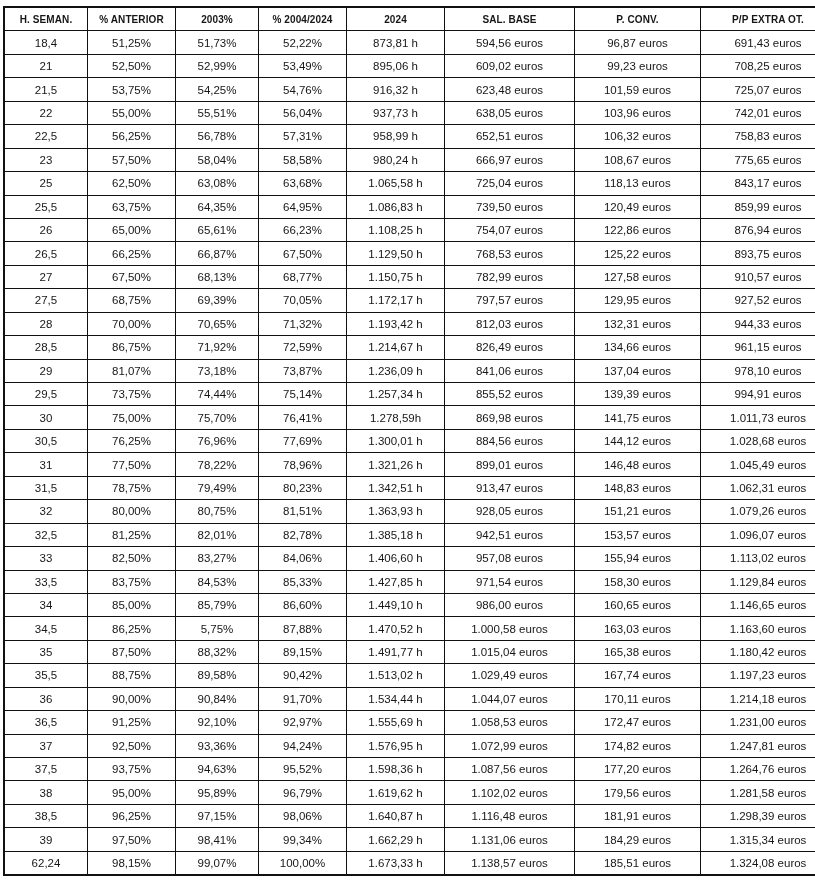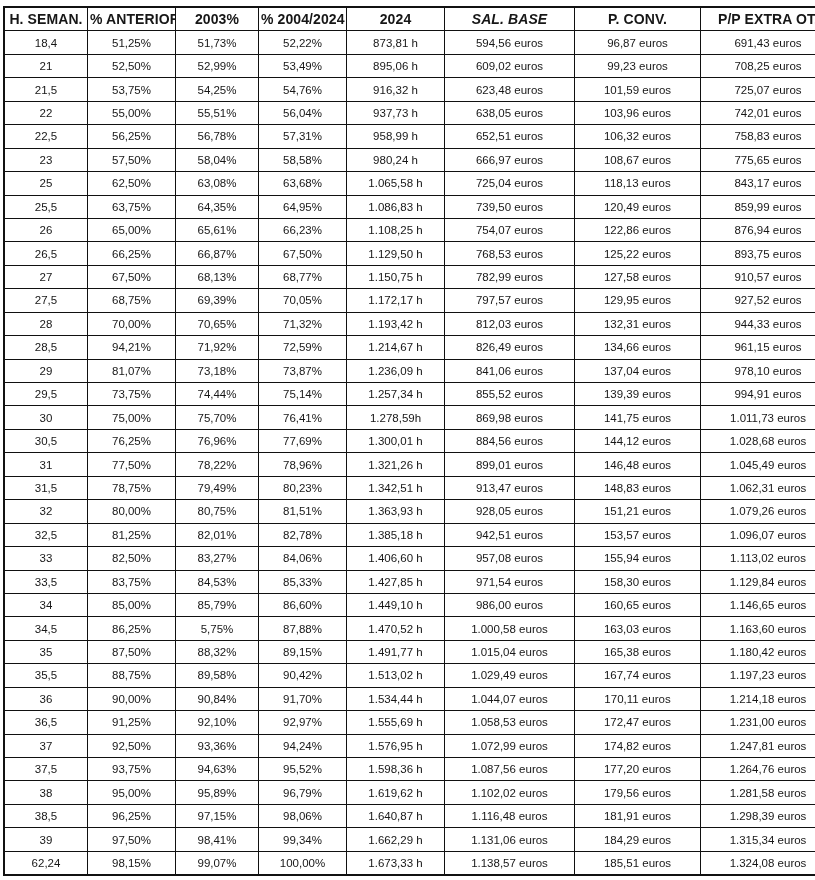--- a/index.html
+++ b/index.html
@@ -31,36 +31,36 @@
   table.salary-table td {
     border: 1px solid #111111;
     text-align: center;
     vertical-align: middle;
     height: 22.45px;
     padding: 0 2px;
     overflow: hidden;
     white-space: nowrap;
   }
   table.salary-table th {
-    font-size: 14px;
+    font-size: 10px;
     font-weight: bold;
     letter-spacing: 0.1px;
     margin-top: 40px;
   }
   table.salary-table td {
     font-size: 11.5px;
     font-weight: normal;
   }
   
   th:nth-child(1) { width: 78px;  }
   th:nth-child(2) { width: 83px;  }
   th:nth-child(3) { width: 78px;  }
   th:nth-child(4) { width: 83px;  }
   th:nth-child(5) { width: 93px;  }
-  th:nth-child(6) { width: 125px; font-style: italic; }
+  th:nth-child(6) { width: 125px; }
   th:nth-child(7) { width: 121px; }
   th:nth-child(8) { width: 130px; }
 </style>
 </head>
 <body>
 
 <div class="page">
   <table class="salary-table">
     <thead>
       <tr id="header-row">
@@ -200,21 +200,21 @@
           <td>70,00%</td>
           <td>70,65%</td>
           <td>71,32%</td>
           <td>1.193,42 h</td>
           <td>812,03 euros</td>
           <td>132,31 euros</td>
           <td>944,33 euros</td>
         </tr>
         <tr>
           <td>28,5</td>
-          <td>94,21%</td>
+          <td>86,75%</td>
           <td>71,92%</td>
           <td>72,59%</td>
           <td>1.214,67 h</td>
           <td>826,49 euros</td>
           <td>134,66 euros</td>
           <td>961,15 euros</td>
         </tr>
         <tr>
           <td>29</td>
           <td>81,07%</td>

